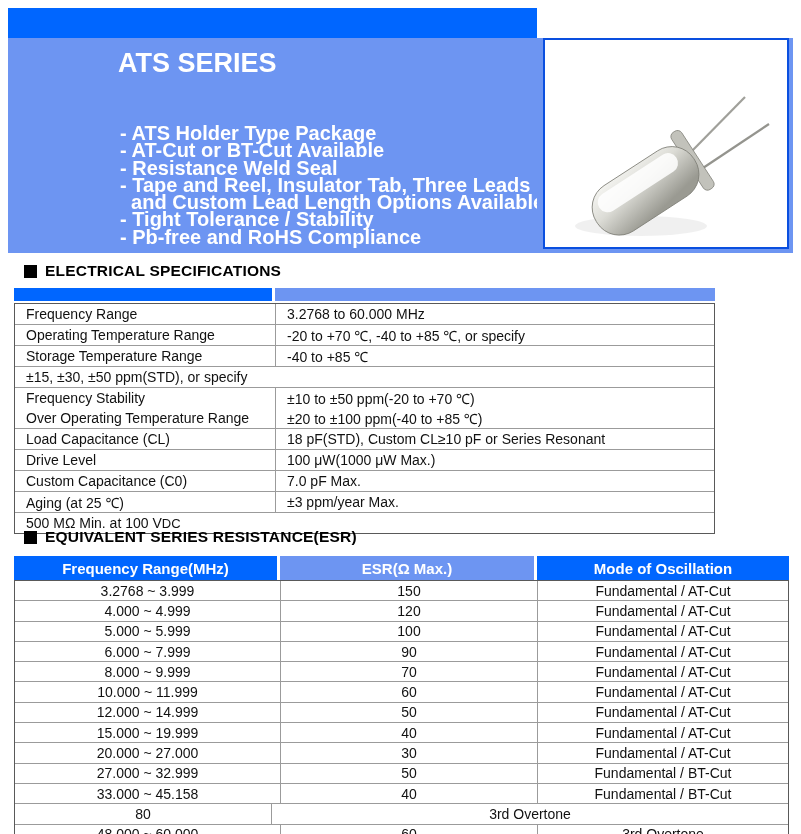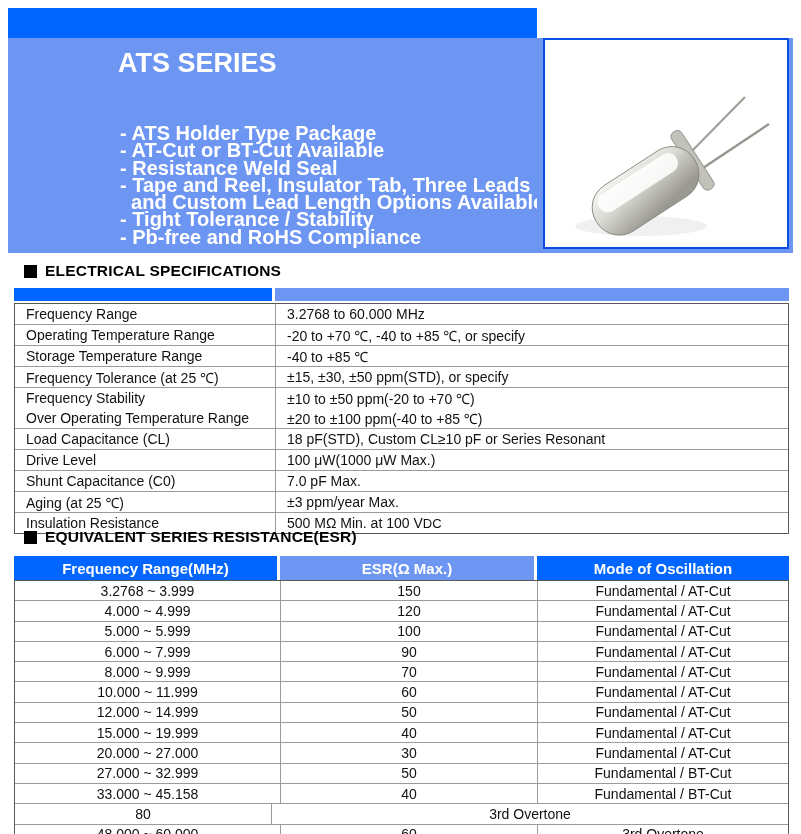--- a/index.html
+++ b/index.html
@@ -38,21 +38,21 @@
     border:2px solid var(--border-blue);box-sizing:border-box;
   }
   .image-box svg{display:block;width:100%;height:100%;}
   
   .sec-head{position:absolute;left:24px;display:flex;align-items:center;gap:8px;}
   .sec-head .sq{width:13px;height:13px;background:#000;flex:0 0 auto;}
   .sec-head span.t{font-weight:bold;font-size:15.5px;color:#000;letter-spacing:.2px;}
   .sec1{top:262px;}
   .sec2{top:528px;}
   
-  .etable{position:absolute;left:14px;top:288px;width:775px;}
+  .etable{position:absolute;left:14px;top:288px;width:701px;}
   .et-header{display:flex;height:13px;margin-bottom:2px;}
   .eth-left{width:261px;background:var(--dark-blue);border-right:3px solid #fff;box-sizing:border-box;}
   .eth-right{flex:1;background:var(--light-blue);}
   .et-body{border:1px solid var(--line-dark);}
   .et-row{display:flex;height:20px;border-top:1px solid var(--line-light);}
   .et-row:first-child{border-top:none;}
   .et-row.double{height:40px;}
   .et-label{
     width:261px;box-sizing:border-box;padding-left:11px;border-right:1px solid var(--line-light);
     display:flex;align-items:center;font-size:14px;color:var(--ink);
@@ -144,21 +144,20 @@
       </div>
       <div class="et-row">
         <div class="et-label">Operating Temperature Range</div>
         <div class="et-value">-20 to +70 ℃, -40 to +85 ℃, or specify</div>
       </div>
       <div class="et-row">
         <div class="et-label">Storage Temperature Range</div>
         <div class="et-value">-40 to +85 ℃</div>
       </div>
       <div class="et-row">
-        <div class="et-label">Frequency Tolerance (at 25 ℃)</div>
         <div class="et-value">±15, ±30, ±50 ppm(STD), or specify</div>
       </div>
       <div class="et-row double">
         <div class="et-label">
           <div class="line">Frequency Stability</div>
           <div class="line">Over Operating Temperature Range</div>
         </div>
         <div class="et-value">
           <div class="line">±10 to ±50 ppm(-20 to +70 ℃)</div>
           <div class="line">±20 to ±100 ppm(-40 to +85 ℃)</div>
@@ -166,29 +165,28 @@
       </div>
       <div class="et-row">
         <div class="et-label">Load Capacitance (CL)</div>
         <div class="et-value">18 pF(STD), Custom CL≥10 pF or Series Resonant</div>
       </div>
       <div class="et-row">
         <div class="et-label">Drive Level</div>
         <div class="et-value">100 μW(1000 μW Max.)</div>
       </div>
       <div class="et-row">
-        <div class="et-label">Shunt Capacitance (C0)</div>
+        <div class="et-label">Custom Capacitance (C0)</div>
         <div class="et-value">7.0 pF Max.</div>
       </div>
       <div class="et-row">
         <div class="et-label">Aging (at 25 ℃)</div>
         <div class="et-value">±3 ppm/year Max.</div>
       </div>
       <div class="et-row">
-        <div class="et-label">Insulation Resistance</div>
         <div class="et-value">
           <span>500 MΩ Min. at 100 V</span>
             <sub>DC</sub>
         </div>
       </div>
     </div>
   </div>
 
   <div class="sec-head sec2">
     <span class="sq"></span>

